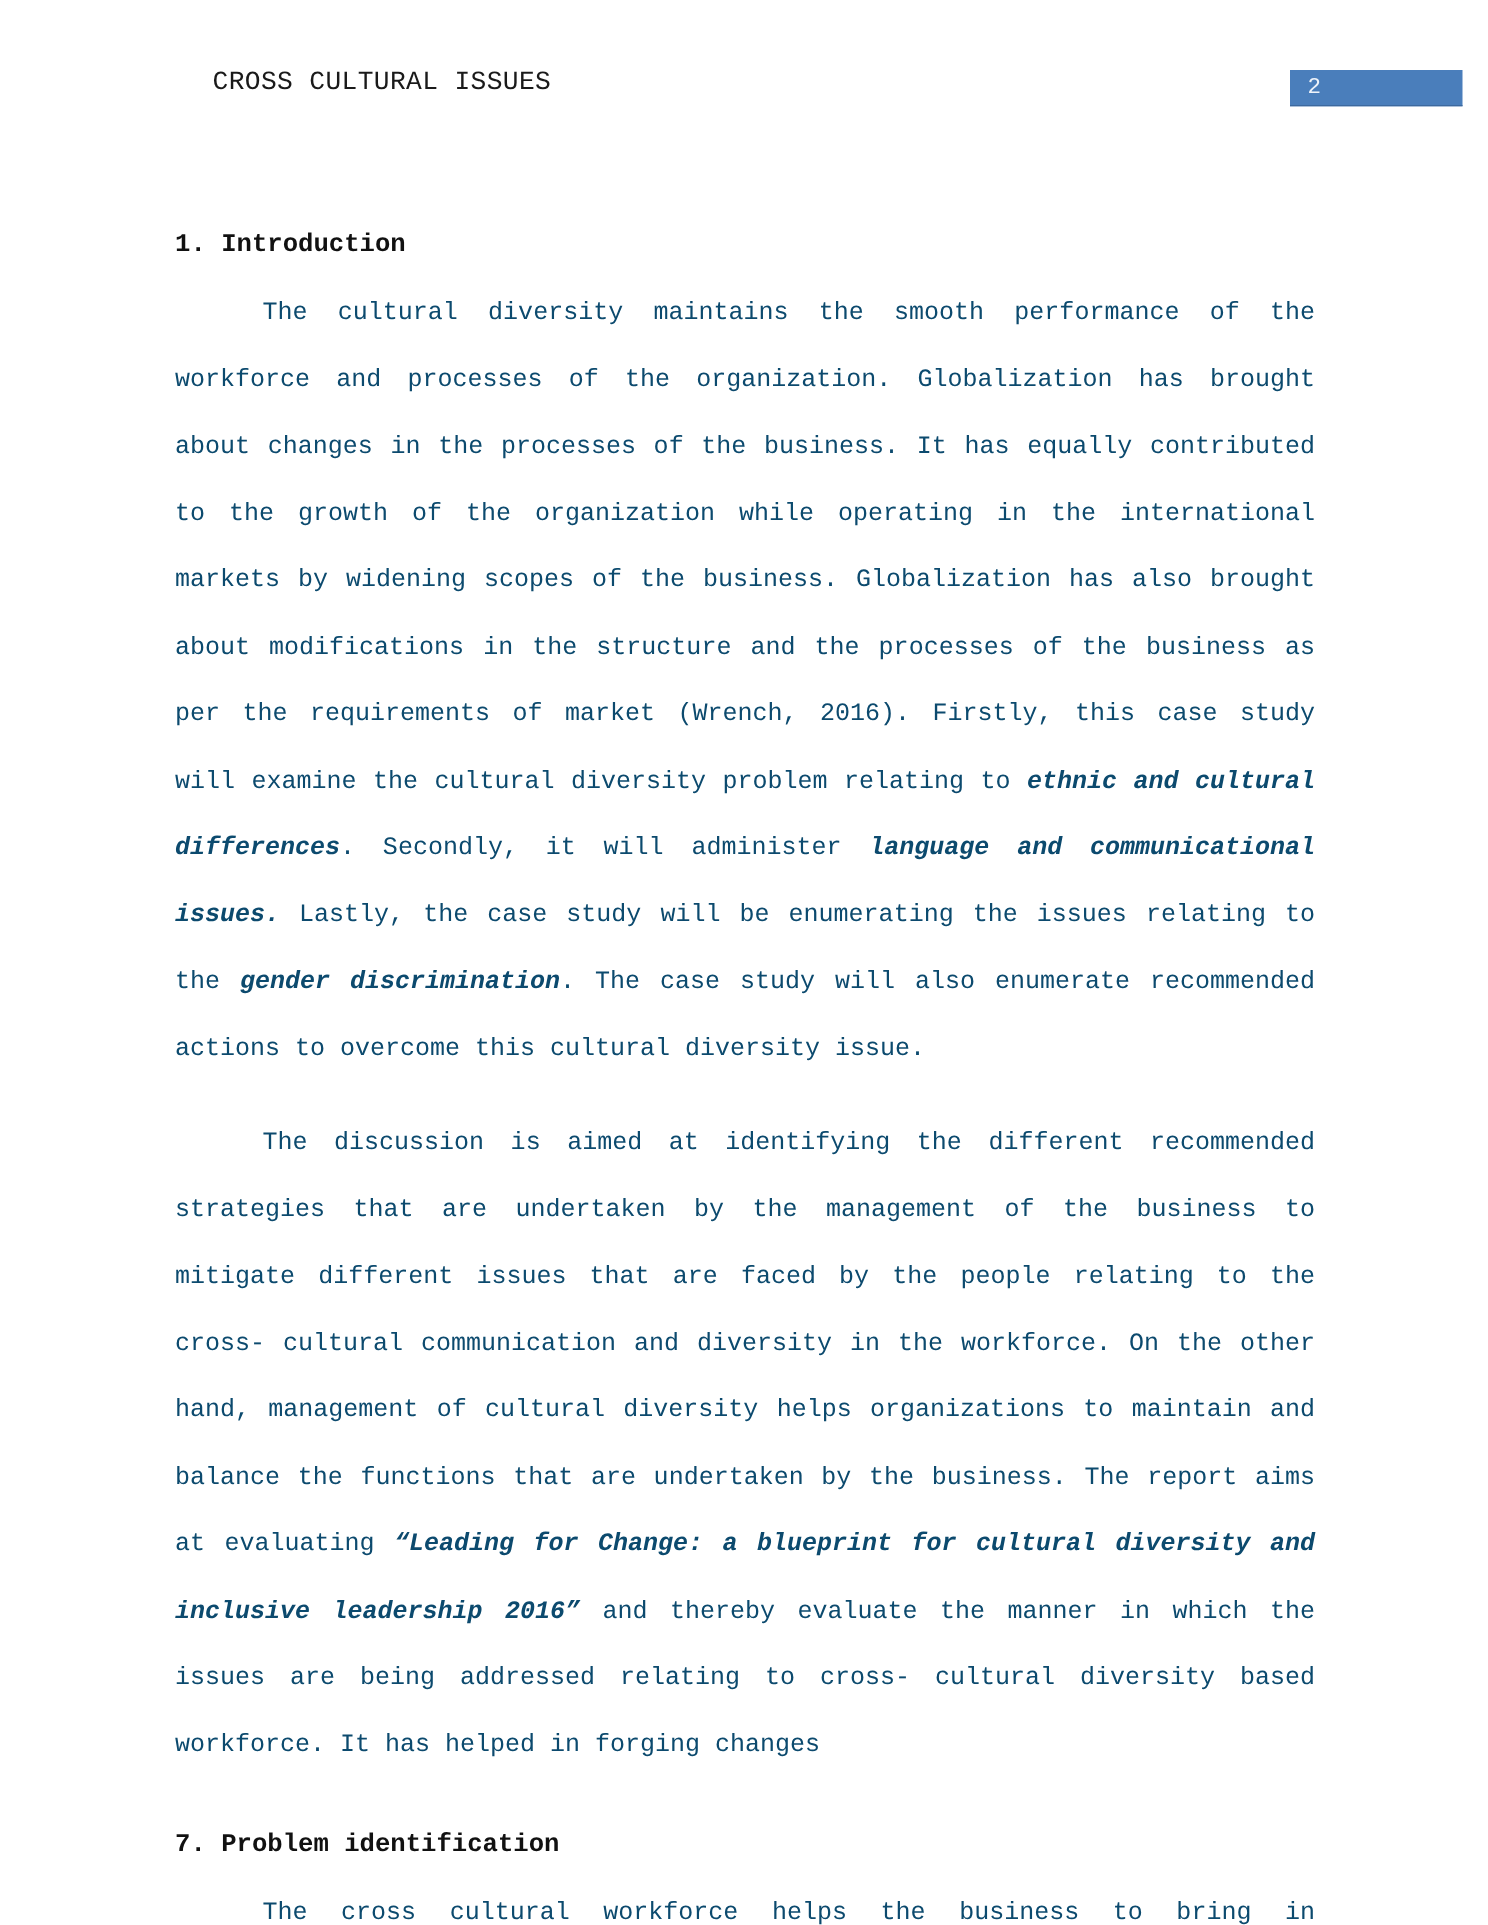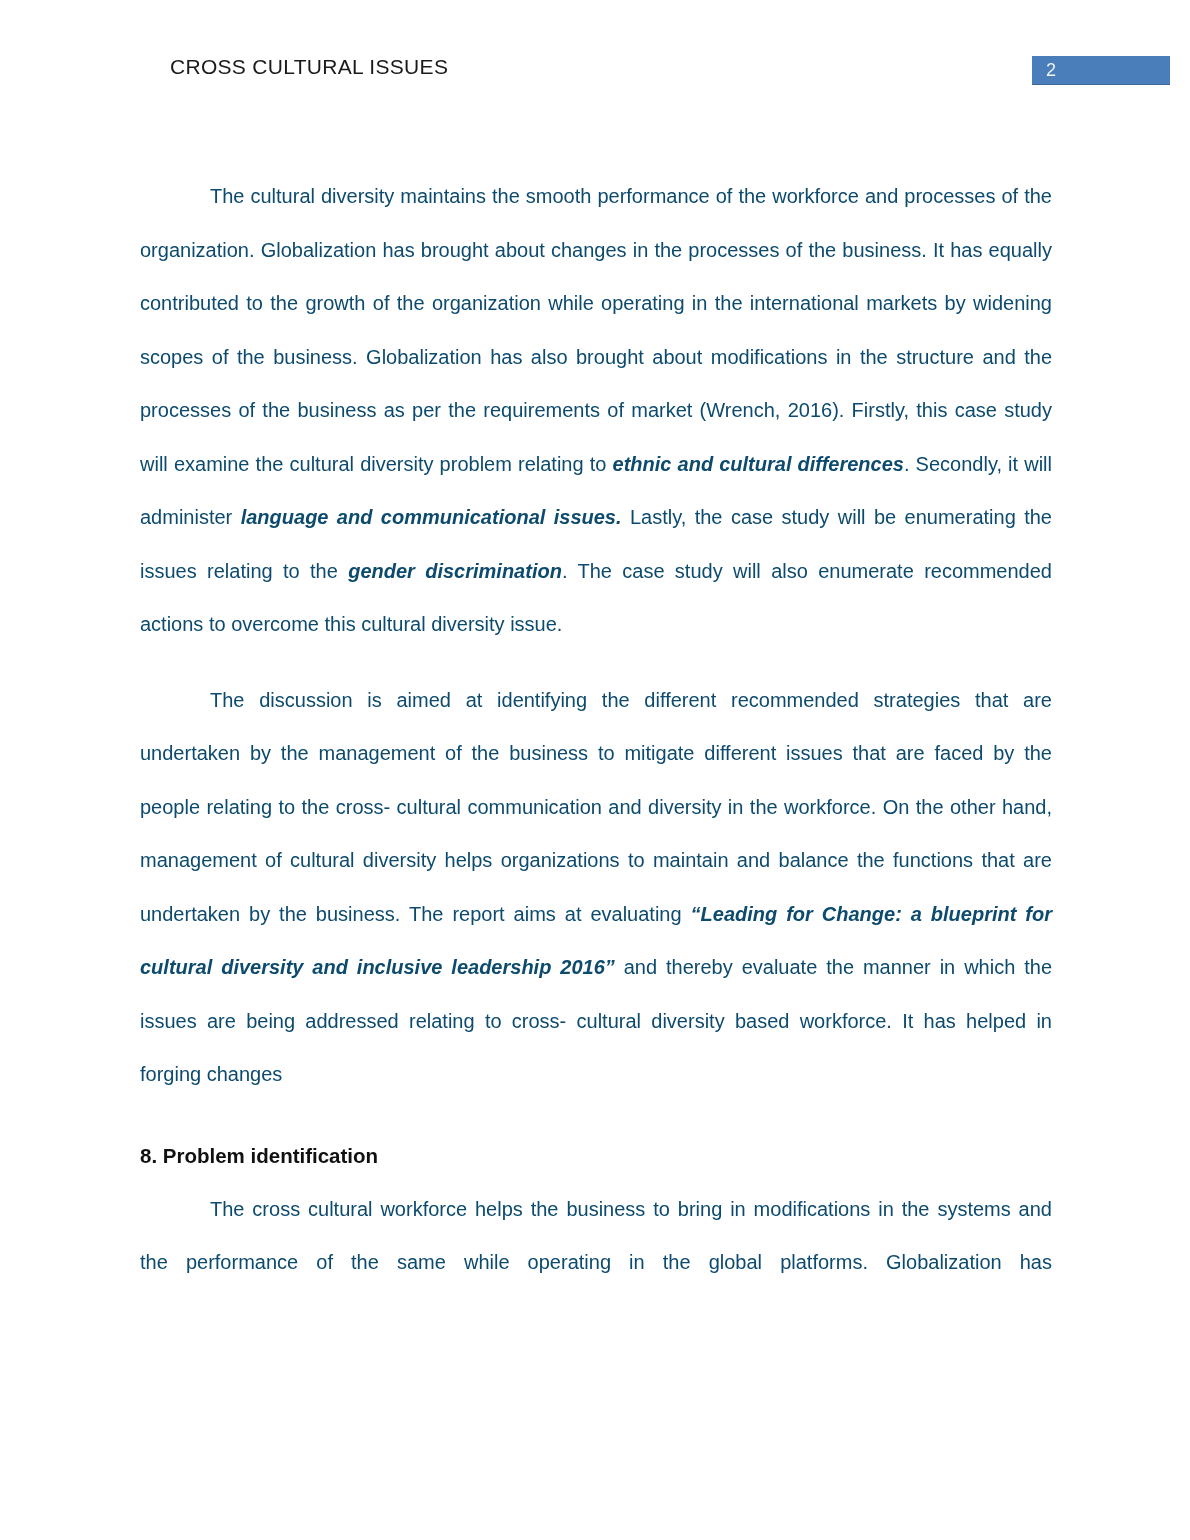--- a/index.html
+++ b/index.html
@@ -2,21 +2,21 @@
 <html><head>
 <meta charset="utf-8">
 <style>
   * { margin: 0; padding: 0; box-sizing: border-box; }
   html, body { background: #ffffff; }
   .page {
     position: relative;
     width: 1190px;
     height: 1540px;
     background: #ffffff;
-    font-family: Liberation Sans, sans-serif;
+    font-family: Liberation Mono, monospace;
     color: #1a1a1a;
     overflow: hidden;
   }
   .running-head {
     position: absolute;
     top: 55px;
     left: 170px;
     font-size: 21px;
     letter-spacing: 0.3px;
     color: #1a1a1a;
@@ -67,21 +67,22 @@
 </head>
 <body>
 
 <div class="page">
   <div class="running-head">CROSS CULTURAL ISSUES</div>
   <div class="page-number-box" style="background: rgb(74, 126, 187); color: rgb(238, 243, 250);">
     <span>2</span>
   </div>
   <div class="content">
       <div class="doc-section">
+        <h2 class="section-heading">1. Introduction</h2>
         <p class="body-paragraph"><span>The cultural diversity maintains the smooth performance of the workforce and processes of the organization. Globalization has brought about changes in the processes of the business. It has equally contributed to the growth of the organization while operating in the international markets by widening scopes of the business. Globalization has also brought about modifications in the structure and the processes of the business as per the requirements of market (Wrench, 2016). Firstly, this case study will examine the cultural diversity problem relating to </span><span class="seg-bold seg-italic">ethnic and cultural differences</span><span>. Secondly, it will administer </span><span class="seg-bold seg-italic">language and communicational issues.</span><span> Lastly, the case study will be enumerating the issues relating to the </span><span class="seg-bold seg-italic">gender discrimination</span><span>. The case study will also enumerate recommended actions to overcome this cultural diversity issue.</span></p>
         <p class="body-paragraph"><span>The discussion is aimed at identifying the different recommended strategies that are undertaken by the management of the business to mitigate different issues that are faced by the people relating to the cross- cultural communication and diversity in the workforce. On the other hand, management of cultural diversity helps organizations to maintain and  balance the functions that are undertaken by the business. The report aims at evaluating </span><span class="seg-bold seg-italic">“Leading for Change: a blueprint for cultural diversity and inclusive leadership 2016”</span><span> and thereby evaluate the manner in which the issues are being addressed relating to cross- cultural diversity based workforce. It has helped in forging changes</span></p>
       </div>
       <div class="doc-section">
-        <h2 class="section-heading">8. Problem identification</h2>
+        <h2 class="section-heading">7. Problem identification</h2>
         <p class="body-paragraph justify-last"><span>The cross cultural workforce helps the business to bring in modifications in the systems and the performance of the same while operating in the global platforms. Globalization has</span></p>
       </div>
     </div>
 </div>
 
 </body></html>

